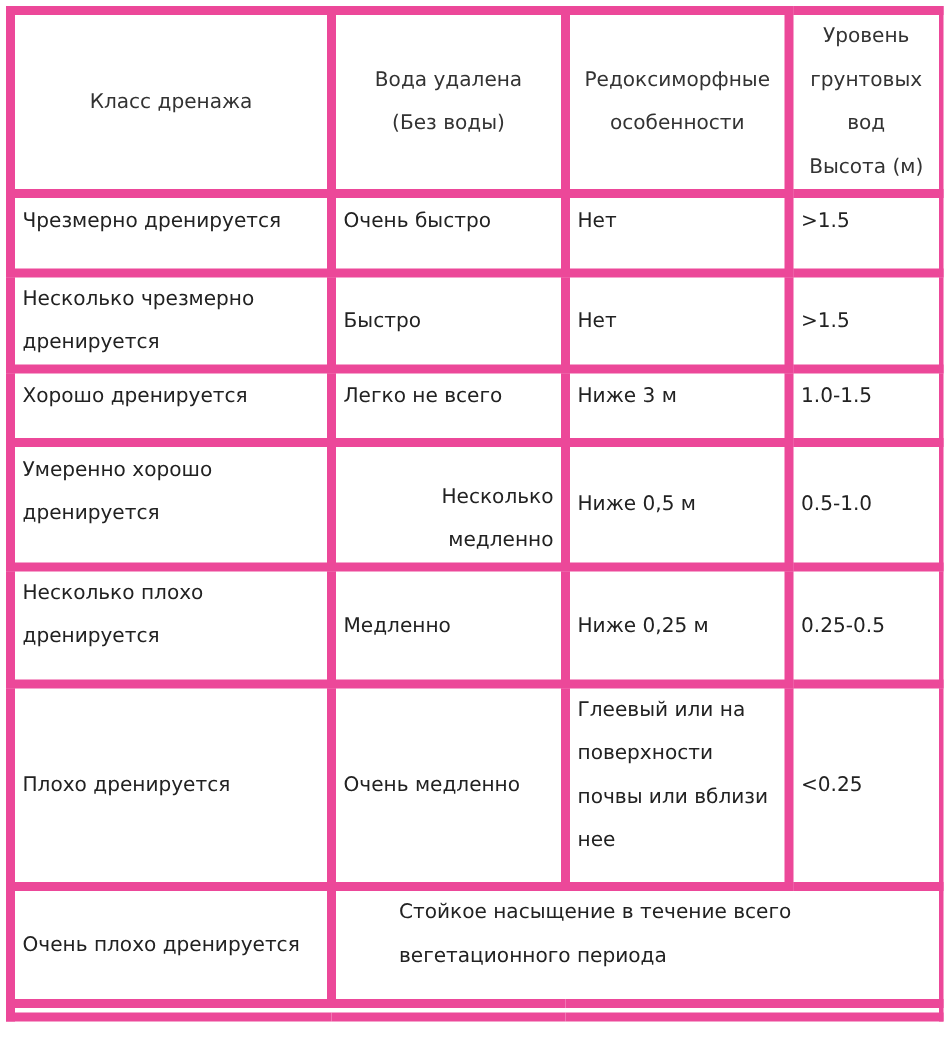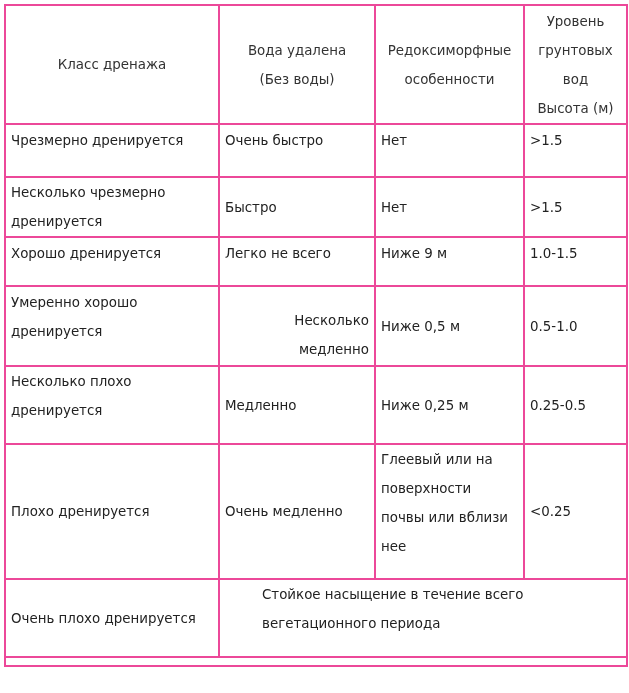--- a/index.html
+++ b/index.html
@@ -8,21 +8,21 @@
       font-family: "DejaVu Sans", sans-serif; color: #222;
     }
     table.drain {
       position: absolute; left: 4px; top: 4px;
       border-collapse: collapse;
       table-layout: fixed;
       width: 622px;
       font-size: 13.4px;
     }
     table.drain td, table.drain th {
-      border: 2px solid #ec4899;
+      border: 6px solid #ec4899;
       padding: 0 5px;
       line-height: 29px;
       font-weight: normal;
       vertical-align: middle;
       text-align: left;
     }
     table.drain th { text-align: center; color: #333; }
     col.c1 { width: 214px; }
     col.c2 { width: 156px; }
     col.c3 { width: 149px; }
@@ -78,21 +78,21 @@
     </tr>
     <tr class="r2">
       <td>Несколько чрезмерно дренируется</td>
       <td>Быстро</td>
       <td>Нет</td>
       <td>&gt;1.5</td>
     </tr>
     <tr class="r3 top">
       <td>Хорошо дренируется</td>
       <td>Легко не всего</td>
-      <td>Ниже 9 м</td>
+      <td>Ниже 3 м</td>
       <td>1.0-1.5</td>
     </tr>
     <tr class="r4">
       <td style="vertical-align:top;padding-top:1px;">Умеренно хорошо дренируется</td>
       <td style="vertical-align:top;padding-top:19px;text-align:right;">Несколько медленно</td>
       <td>Ниже 0,5 м</td>
       <td>0.5-1.0</td>
     </tr>
     <tr class="r5">
       <td style="vertical-align:top;padding-top:0px;">Несколько плохо дренируется</td>

